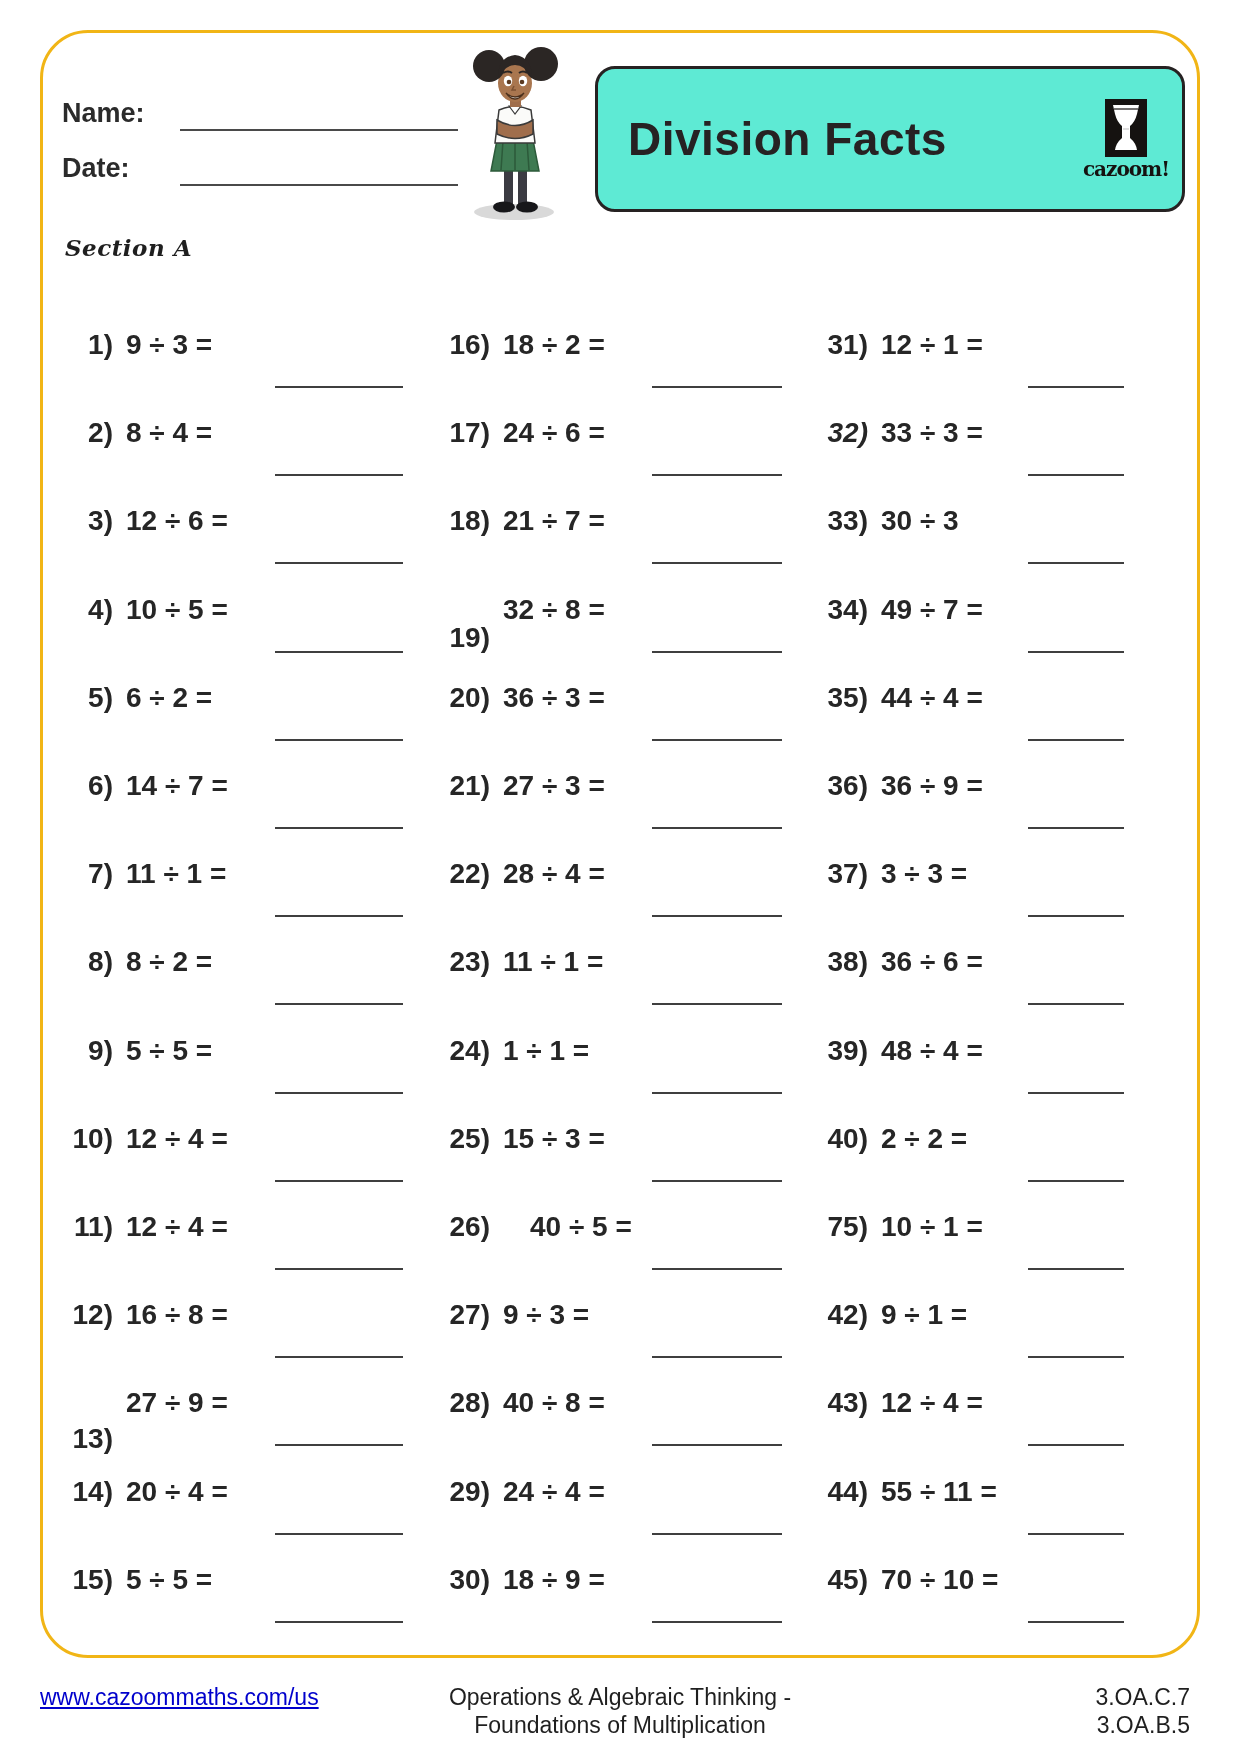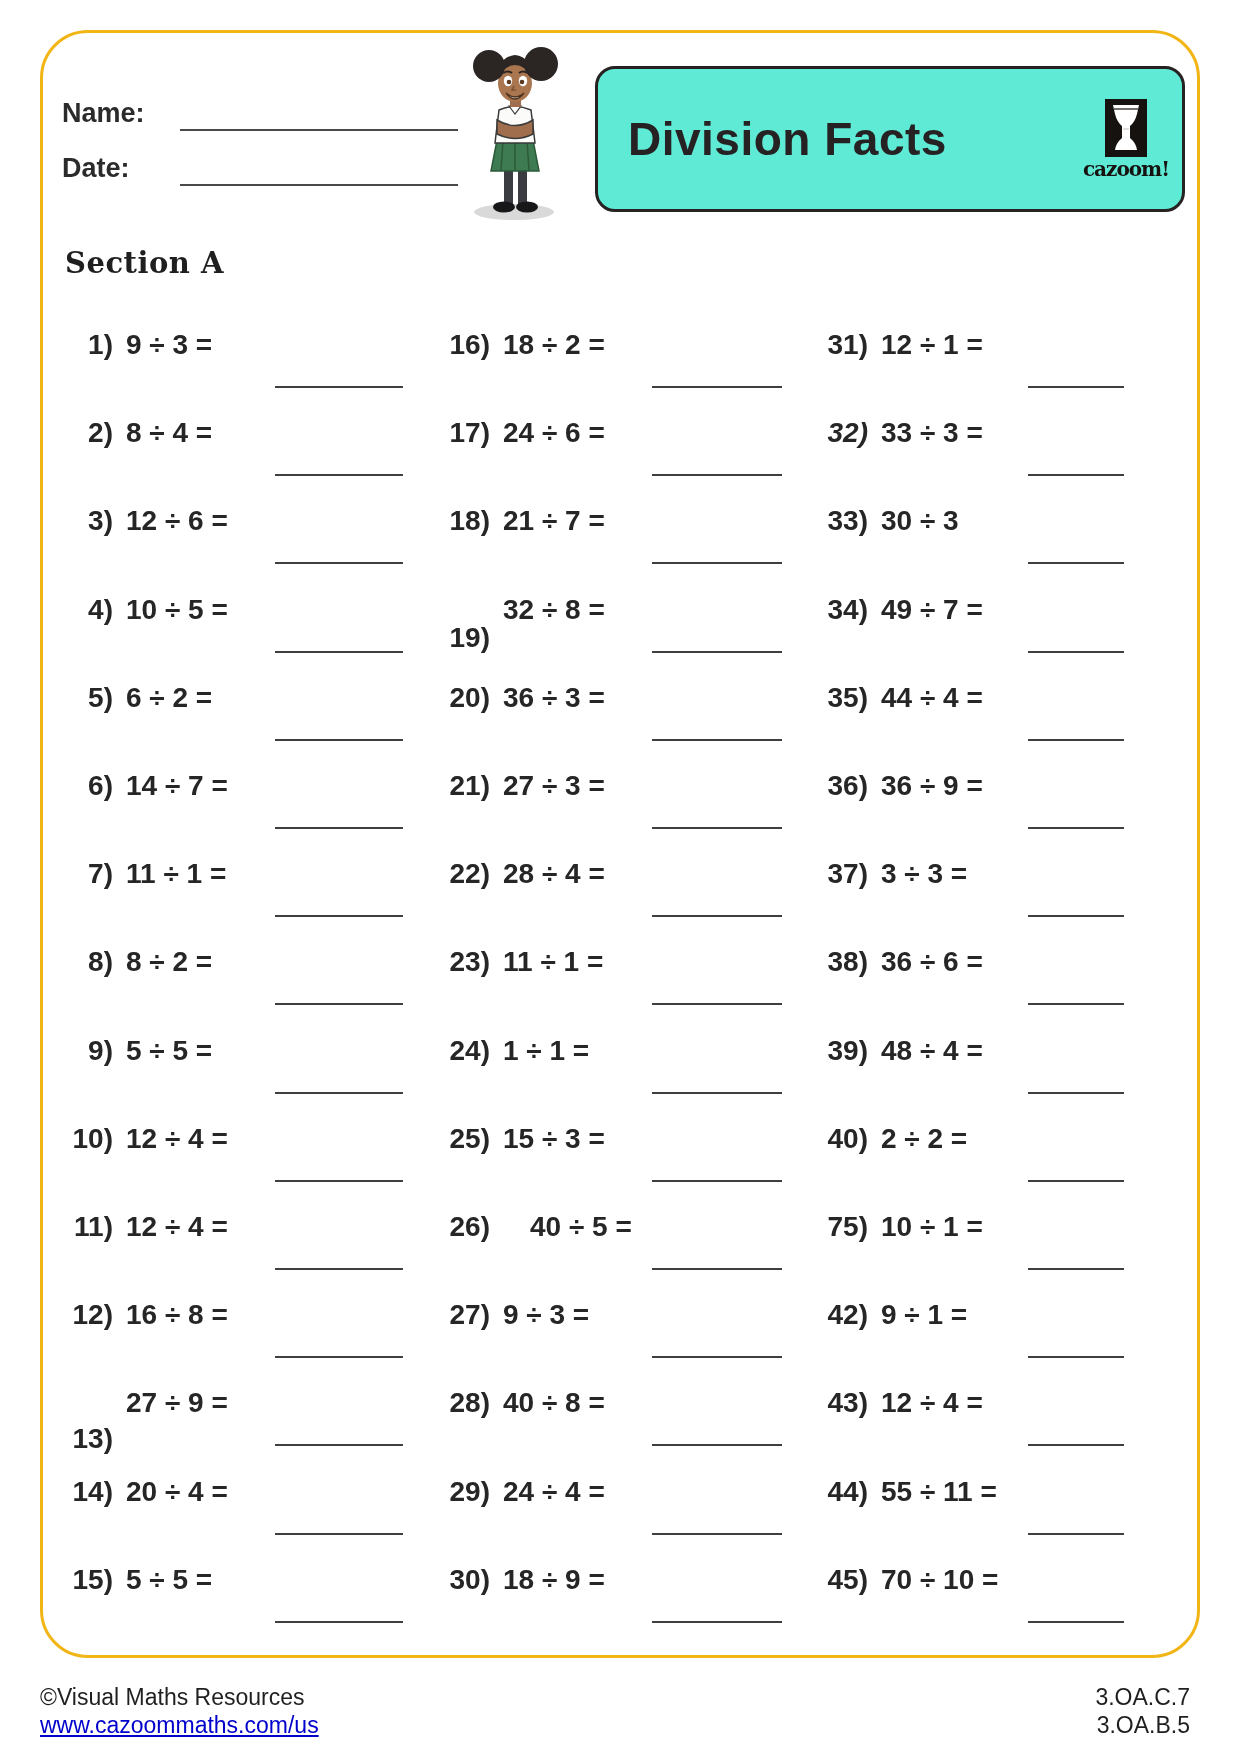--- a/index.html
+++ b/index.html
@@ -26,23 +26,23 @@
     font-size:46px;font-weight:bold;letter-spacing:.5px;color:#262223;
   }
   .logo{position:absolute;left:478px;top:30px;width:100px;text-align:center;}
   .logo-box{display:block;margin:0 auto;width:42px;height:58px;}
   .logo-text{
     display:block;margin-top:0px;font-family:"DejaVu Serif",serif;font-weight:bold;
     font-size:20px;letter-spacing:-1px;color:#151210;
   }
   
   .section{
-    position:absolute;left:65px;top:246px;
-    font-family:"DejaVu Serif",serif;font-weight:bold;
-    font-size:29px;color:#1f1f1f;letter-spacing:.5px;
+    position:absolute;left:65px;top:234px;
+    font-family:"DejaVu Serif",serif;font-style:italic;font-weight:bold;
+    font-size:23px;color:#1f1f1f;letter-spacing:.5px;
   }
   
   .p-num,.p-expr{position:absolute;font-size:28px;font-weight:bold;color:#262626;white-space:nowrap;line-height:34px;}
   .p-num{text-align:right;}
   .a-line{position:absolute;height:0;border-top:2px solid #3f3f3f;}
   
   .footer-block{position:absolute;font-size:23px;line-height:27.5px;color:#1f1f1f;}
   .footer-center{text-align:center;}
   .footer-right{text-align:right;}
   .link{color:#0000CC;text-decoration:underline;cursor:pointer;}
@@ -232,21 +232,24 @@
       <div class="a-line" style="left: 1028px; width: 96px; top: 1444px;"></div>
       <span class="p-num" style="left: 792px; width: 76px; top: 1475px;">44)</span>
       <span class="p-expr" style="left: 881px; top: 1475px;">55 ÷ 11 =</span>
       <div class="a-line" style="left: 1028px; width: 96px; top: 1533px;"></div>
       <span class="p-num" style="left: 792px; width: 76px; top: 1563px;">45)</span>
       <span class="p-expr" style="left: 881px; top: 1563px;">70 ÷ 10 =</span>
       <div class="a-line" style="left: 1028px; width: 96px; top: 1621px;"></div>
     </div>
 
   <div class="footer-block" style="left:40px;top:1684px;width:360px;">
-    <div>©Visual Maths Resources</div>
     <div class="link">www.cazoommaths.com/us</div>
+  </div>
+  <div class="footer-block footer-center" style="left:400px;top:1684px;width:440px;">
+    <div>Operations &amp; Algebraic Thinking -</div>
+    <div>Foundations of Multiplication</div>
   </div>
   <div class="footer-block footer-right" style="left:990px;top:1684px;width:200px;">
     <div>3.OA.C.7</div>
     <div>3.OA.B.5</div>
   </div>
 
 </div>
 
 </body></html>

